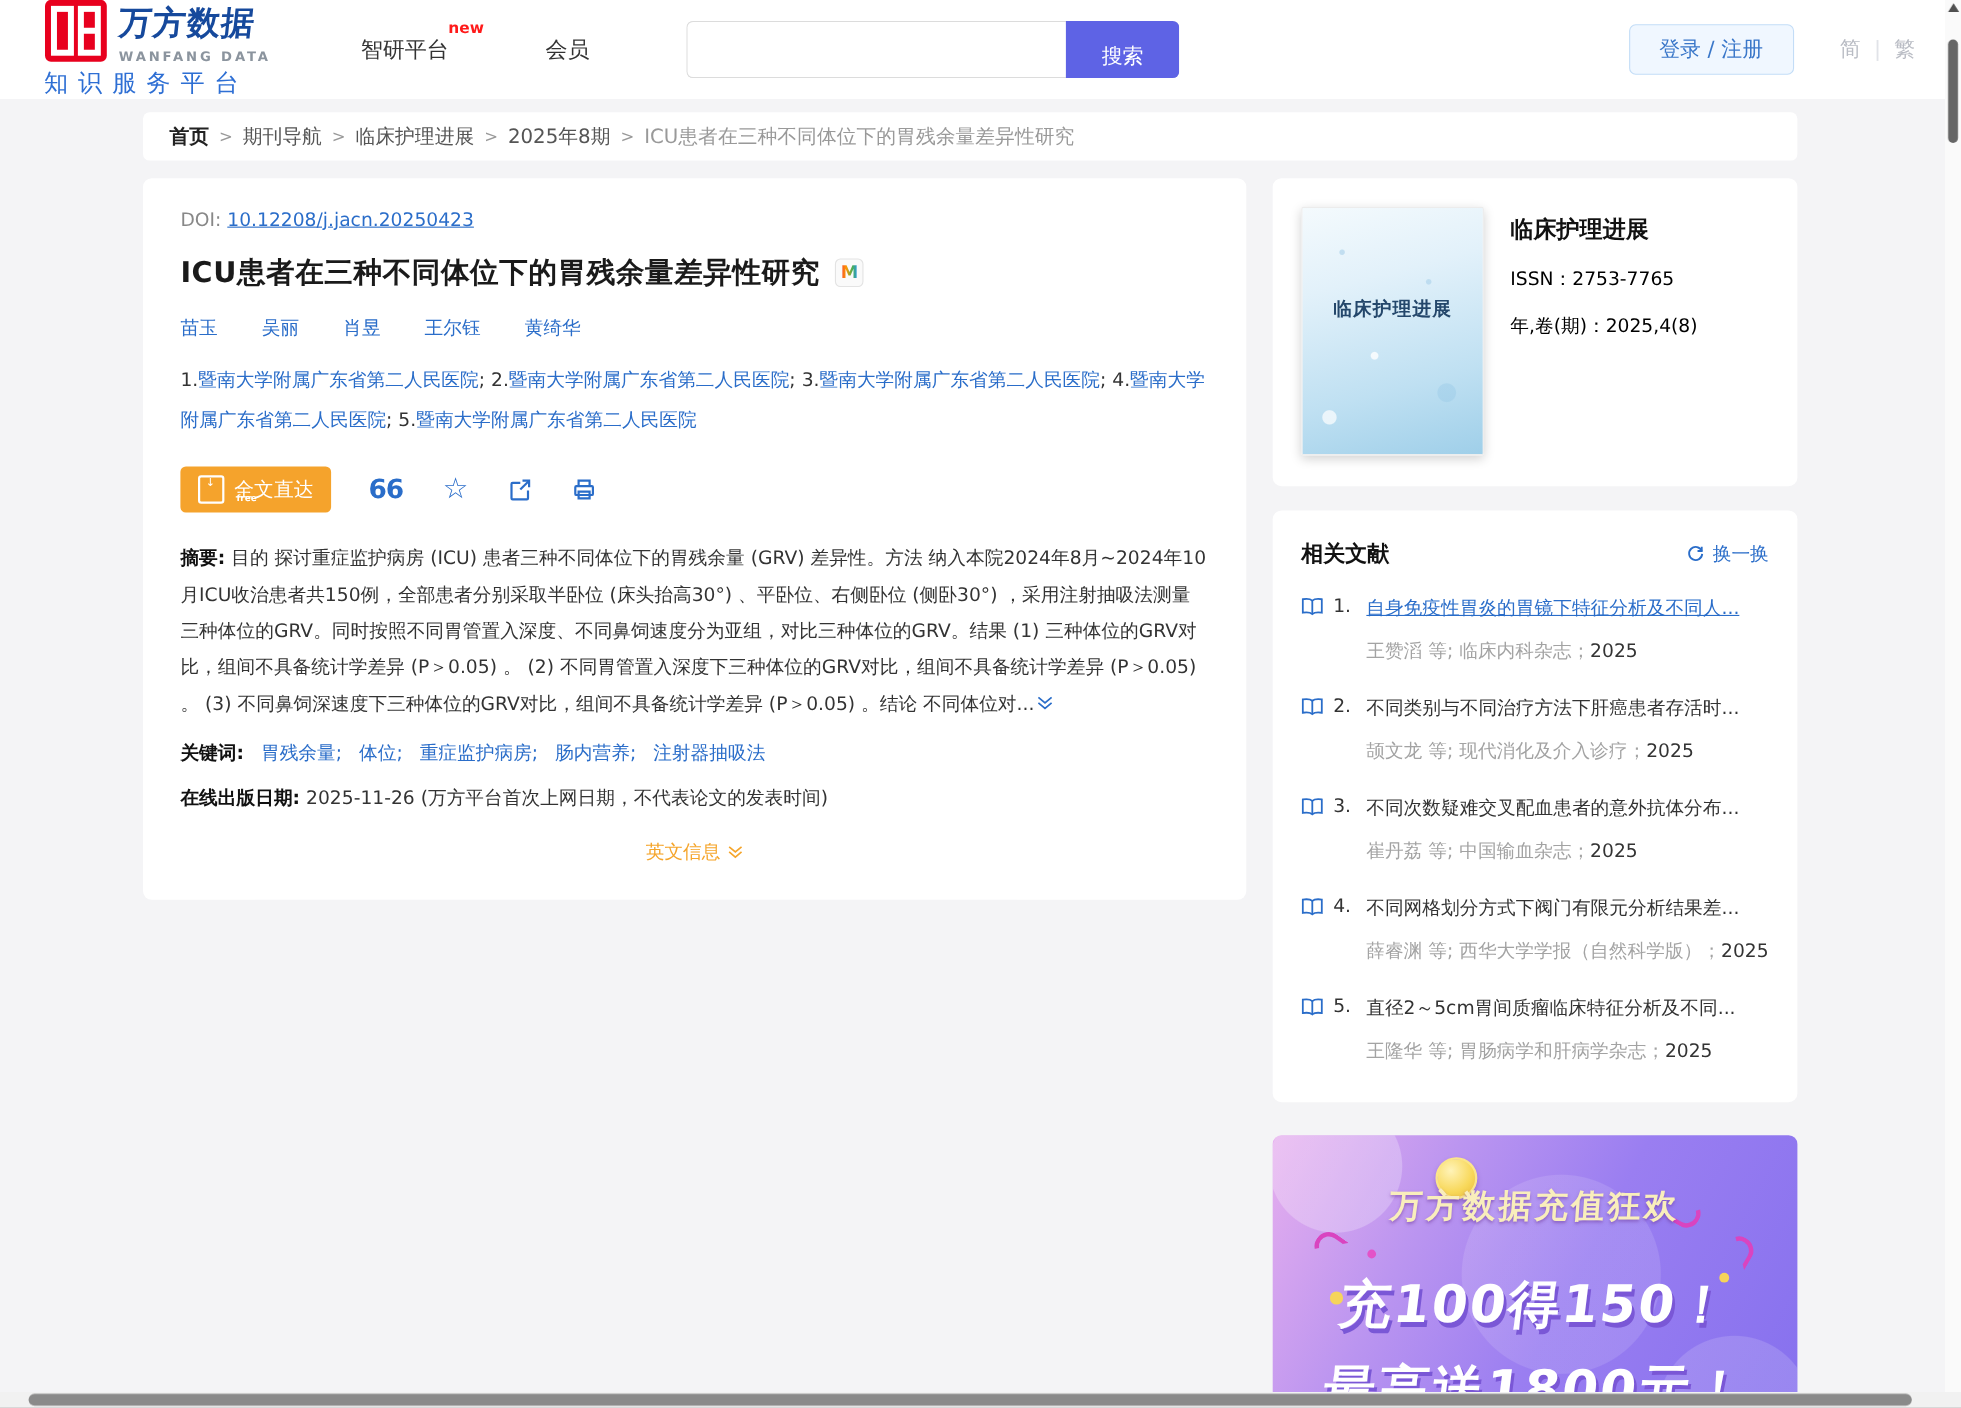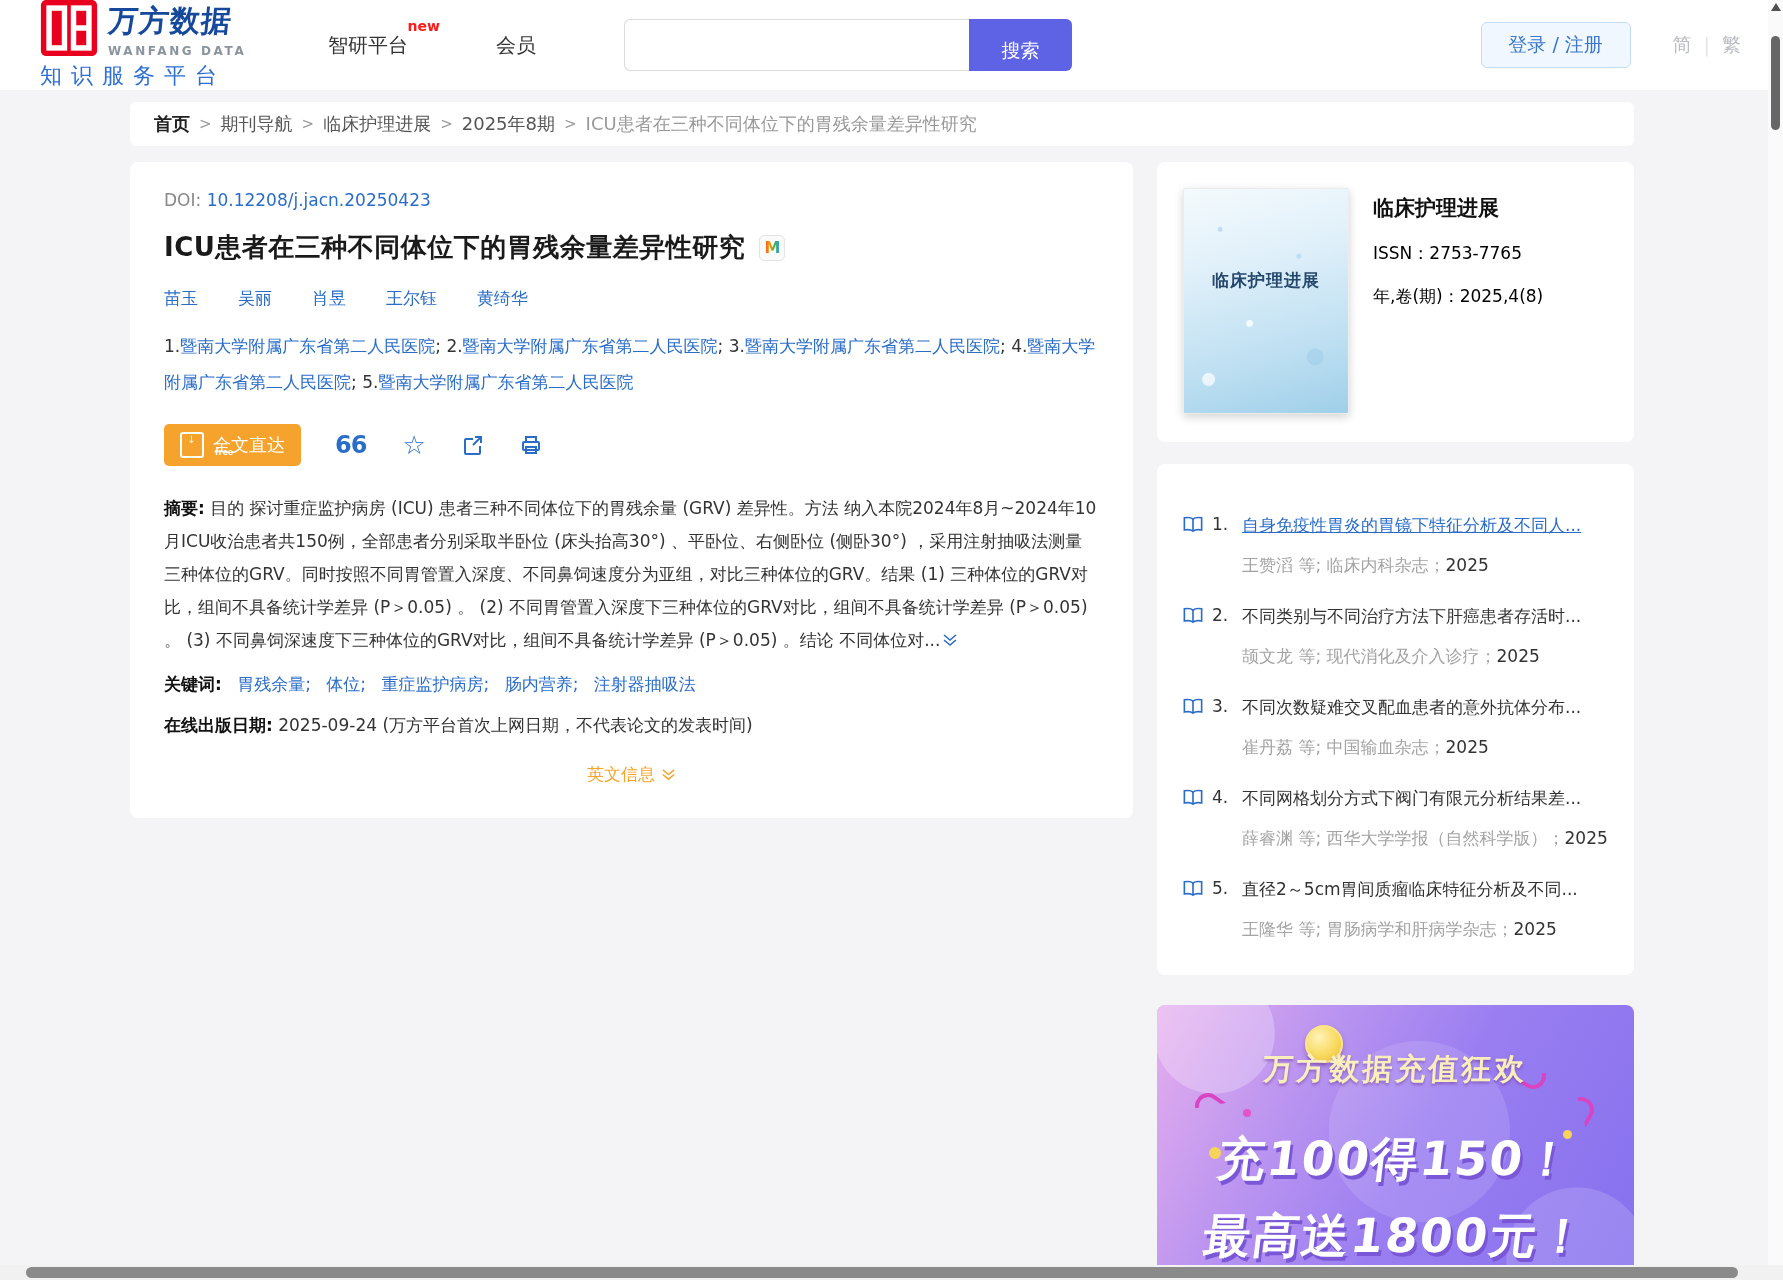--- a/index.html
+++ b/index.html
@@ -35,21 +35,21 @@
   .bc-link { color:#555; cursor:pointer; }
   .bc-sep { color:#999; margin:0 9px; font-size:15px; }
   .bc-current { color:#999; white-space:nowrap; overflow:hidden; text-overflow:ellipsis; }
 
   .content-row { display:flex; margin-top:16px; align-items:flex-start; }
   .article-card { width:1003px; background:#fff; border-radius:8px; padding:28px 34px 32px; flex:none; }
   .right-col { width:477px; margin-left:24px; flex:none; }
 
   
   .doi-line { font-size:17px; color:#888; }
-  .doi-link { color:#2a6dc9; }
+  .doi-link { color:#2a6dc9;text-decoration:underline; }
   .title-row { display:flex; align-items:center; margin-top:20px; }
   .article-title { font-size:26px; font-weight:bold; color:#1a1a1a; letter-spacing:0.5px; }
   .m-badge { width:26px; height:26px; margin-left:14px; border:1px solid #e3e3e3; border-radius:5px; background:#fafafa; display:flex; align-items:center; justify-content:center; font-size:16px; font-weight:bold;
              background-image:none; color:#e91e63; cursor:pointer; }
   .m-badge span { background:linear-gradient(90deg,#f44336,#ff9800,#4caf50,#2196f3); -webkit-background-clip:text; background-clip:text; -webkit-text-fill-color:transparent; }
   .authors-row { margin-top:22px; display:flex; gap:40px; font-size:17px; }
   .author-link { color:#2a6dc9; }
   .affil-block { margin-top:18px; font-size:17px; line-height:36px; color:#333; }
   .affil-link { color:#2a6dc9; }
 
@@ -264,21 +264,21 @@
         <span class="lbl">关键词:</span>
         <a class="kw-link">胃残余量;</a>
         <a class="kw-link">体位;</a>
         <a class="kw-link">重症监护病房;</a>
         <a class="kw-link">肠内营养;</a>
         <a class="kw-link">注射器抽吸法</a>
       </div>
 
       <div class="date-row">
         <span class="lbl">在线出版日期:</span>
-        <span>2025-09-24</span>
+        <span>2025-11-26</span>
         <span>(万方平台首次上网日期，不代表论文的发表时间)</span>
       </div>
 
       <div class="eng-row">
         <span class="eng-link">
           <span>英文信息</span>
           <svg width="15" height="15" viewBox="0 0 16 16" fill="none" stroke="#f5a52b" stroke-width="1.6">
               <path d="M2 3 l6 5 6-5"></path>
               <path d="M2 8 l6 5 6-5"></path>
             </svg>
@@ -296,20 +296,30 @@
           <div class="journal-line">
             <span>ISSN：</span><span>2753-7765</span>
           </div>
           <div class="journal-line">
             <span>年,卷(期)：</span><span>2025,4(8)</span>
           </div>
         </div>
       </div>
 
       <div class="related-card">
+        <div class="rel-head">
+          <div class="rel-title-h">相关文献</div>
+          <div class="refresh-link">
+            <svg width="17" height="17" viewBox="0 0 20 20" fill="none" stroke="#2a6dc9" stroke-width="2">
+              <path d="M16.5 7 A7 7 0 1 0 17 10"></path>
+                <path d="M16.5 2.5 v4.5 h-4.5"></path>
+            </svg>
+            <span>换一换</span>
+          </div>
+        </div>
 
         <div class="rel-item">
           <svg class="book-ic" width="20" height="17" viewBox="0 0 22 18" fill="none" stroke="#2a6dc9" stroke-width="1.8">
               <path d="M11 3 C9 1.2 5.5 1 1.5 1.6 V15 c4-.6 7.5-.4 9.5 1.4 2-1.8 5.5-2 9.5-1.4 V1.6 C16.5 1 13 1.2 11 3 Z"></path>
               <path d="M11 3 V16"></path>
             </svg>
           <span class="rel-num">1.</span>
           <div class="rel-body">
             <a class="rel-link active">自身免疫性胃炎的胃镜下特征分析及不同人...</a>
             <div class="rel-meta"><span>王赞滔  等; </span><span>临床内科杂志；</span><span class="rel-year">2025</span></div>

